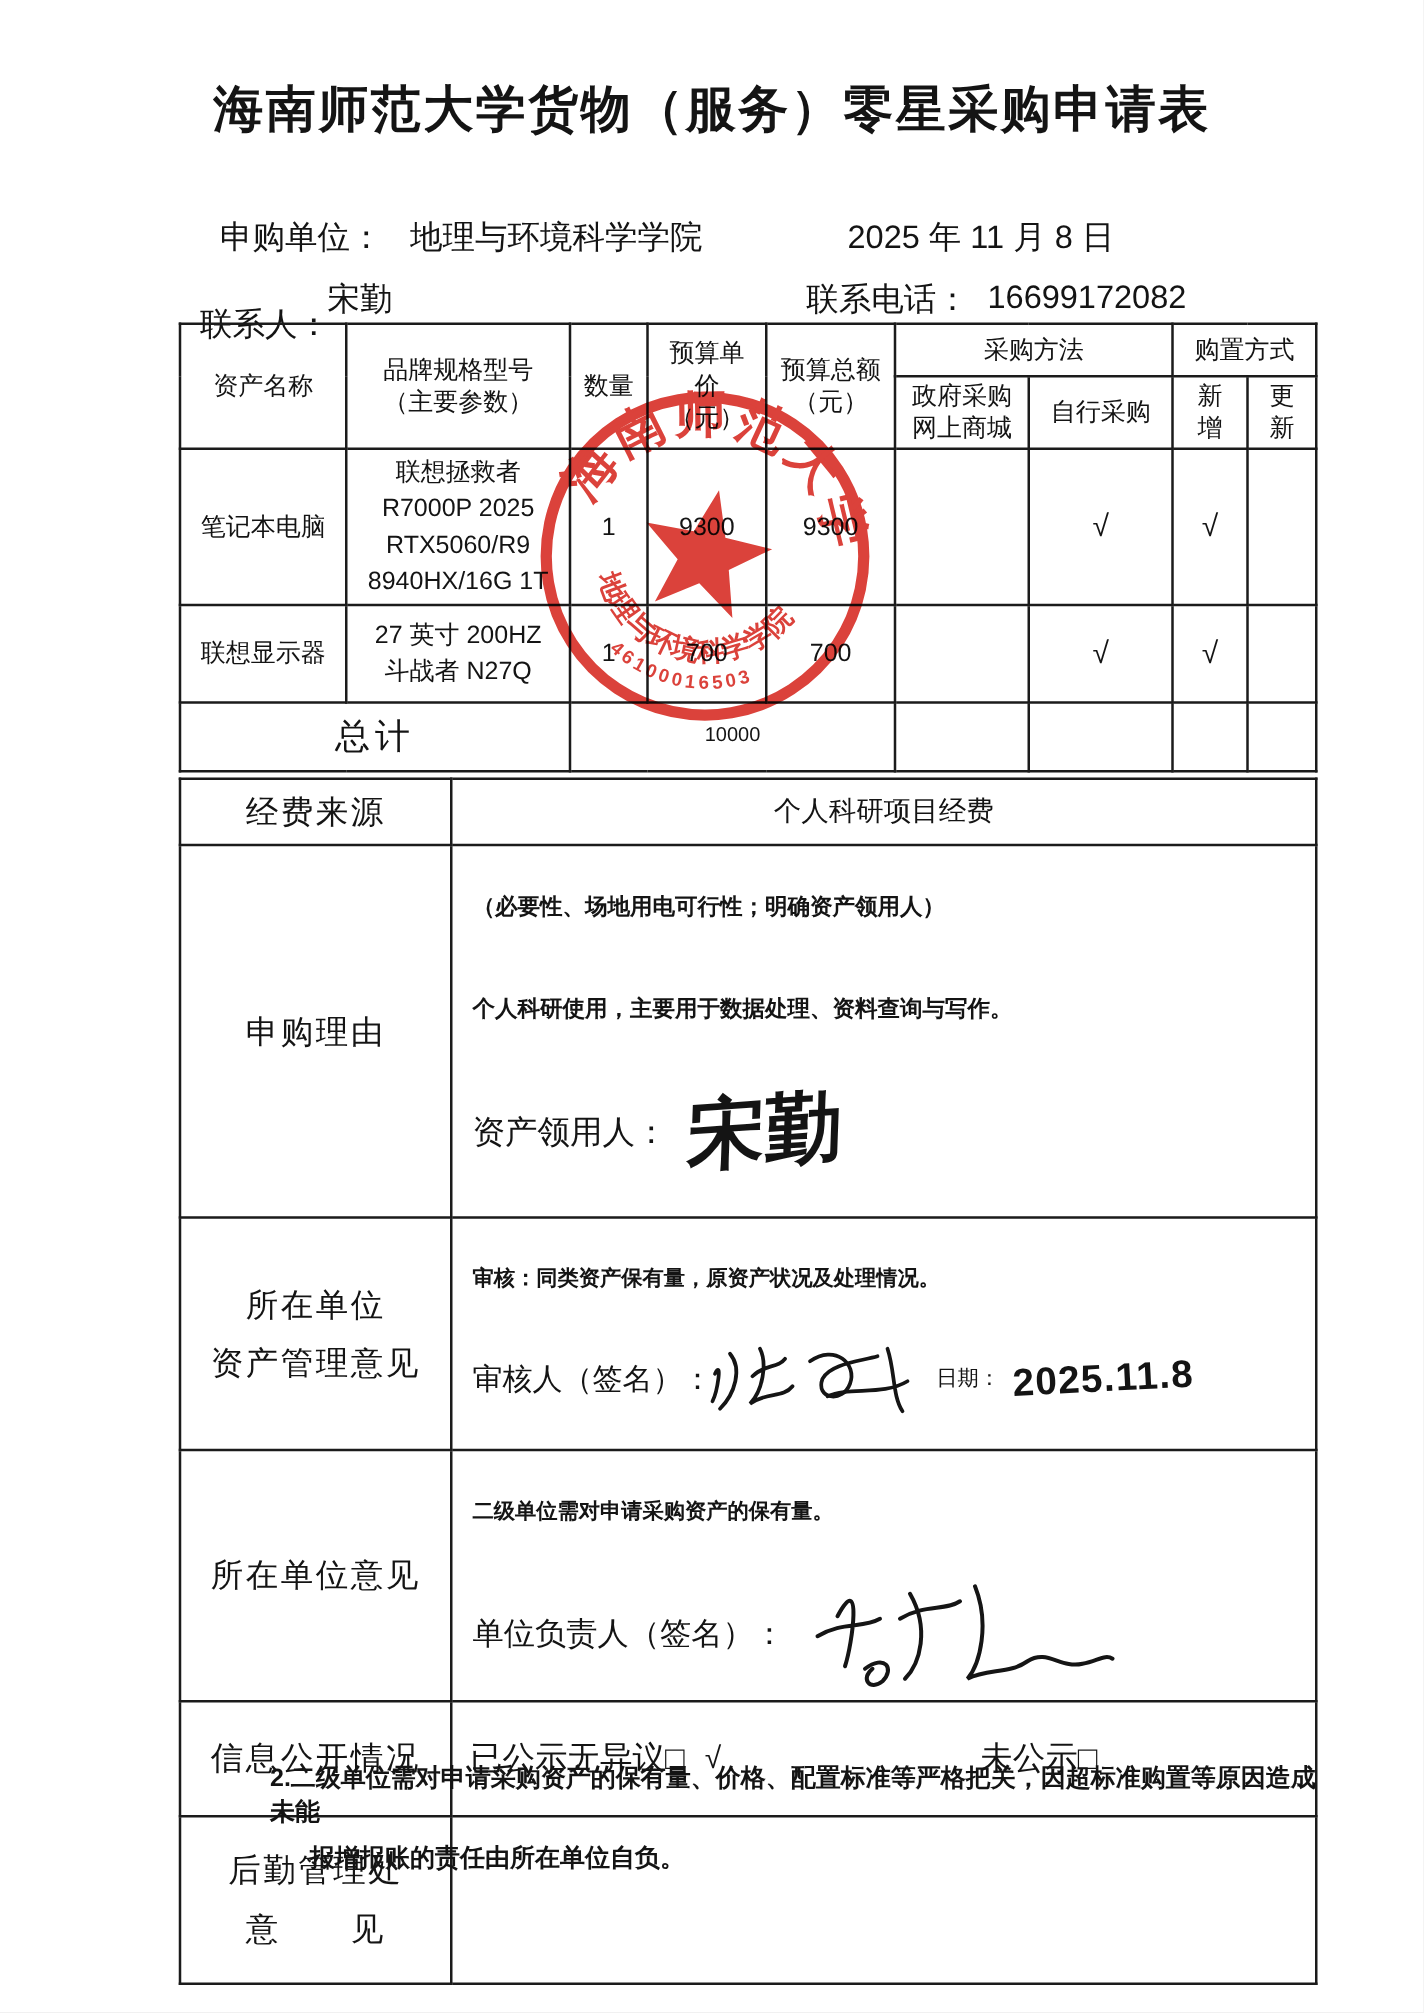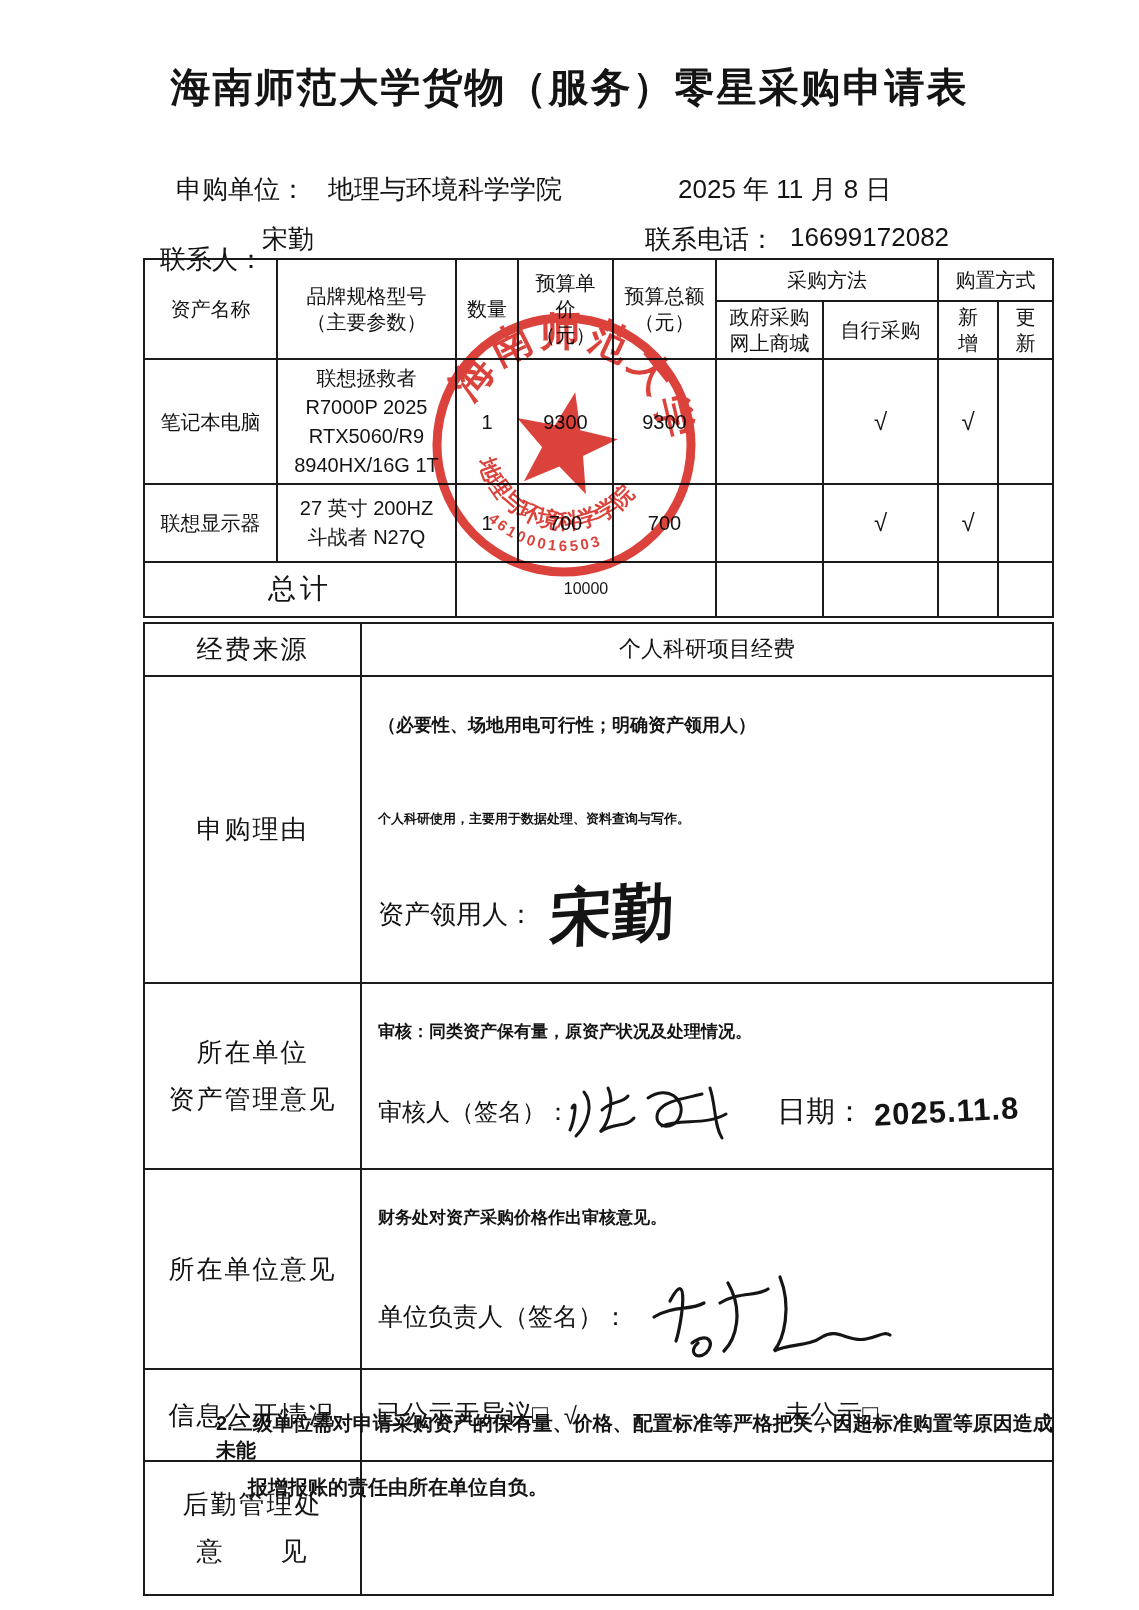--- a/index.html
+++ b/index.html
@@ -37,32 +37,32 @@
   .hdr{font-size:20px;}
   .brand-cell{line-height:1.45;}
   .check{font-size:24px;}
   .total-label{font-size:28px;letter-spacing:4px;}
   .total-value{font-size:16px;}
 
   .lbl{font-size:26px;line-height:1.8;letter-spacing:2px;}
   .content-cell{text-align:left;vertical-align:top;padding:10px 16px;}
   .hint{font-size:17px;font-weight:600;line-height:1.4;display:block;}
   .reason-hint{font-size:18px;}
-  .reason-body{display:block;font-size:13px;font-weight:600;margin-top:47px;}
+  .reason-body{display:block;font-size:18px;font-weight:600;margin-top:32px;}
   .sig-row{display:flex;align-items:center;margin-top:30px;}
   .sig-label{font-size:26px;white-space:nowrap;}
   .hand-name{
     font-size:62px;font-weight:600;margin-left:16px;
     transform:rotate(-4deg) skewX(-6deg);display:inline-block;line-height:1;
   }
   .hand-date{
     font-size:31px;font-weight:600;letter-spacing:1px;
     transform:rotate(-3deg);display:inline-block;margin-left:10px;
   }
-  .date-label{font-size:29px;margin-left:28px;white-space:nowrap;}
+  .date-label{font-size:17px;white-space:nowrap;}
   .sig-svg{flex:0 0 auto;}
   .funding-cell{text-align:center;font-size:22px;vertical-align:middle;}
   .disclosure-cell{vertical-align:middle;}
   .disclosure-line{display:flex;align-items:center;font-size:26px;padding:0 12px;}
   .disc-check{margin-left:16px;font-size:24px;}
   .disc-right{margin-left:auto;margin-right:160px;}
 
   .stamp{
     position:absolute;left:424px;top:305px;width:280px;height:280px;
     mix-blend-mode:multiply;opacity:0.92;pointer-events:none;
@@ -198,21 +198,21 @@
             </g>
           </svg>
           <span class="date-label">日期：</span>
           <span class="hand-date">2025.11.8</span>
         </div>
       </td>
     </tr>
     <tr style="height:150px">
       <td class="lbl">所在单位意见</td>
       <td class="content-cell">
-        <span class="hint">财务处对资产采购价格作出审核意见。</span>
+        <span class="hint">二级单位需对申请采购资产的保有量。</span>
         <div class="sig-row" style="margin-top:44px">
           <span class="sig-label" style="font-size:25px">单位负责人（签名）：</span>
           <svg class="sig-svg" width="265" height="128" viewBox="0 0 265 128" style="margin:-56px 0 -46px 4px;position:relative;z-index:3">
             <g fill="none" stroke="#151515" stroke-width="3.2" stroke-linecap="round">
               <path d="M38 54 C58 16 50 76 44 94 M22 70 C42 58 58 64 72 56"></path>
               <path d="M60 96 C76 84 84 96 74 106 C64 114 56 104 66 96"></path>
               <path d="M96 36 C112 64 104 92 92 104 M88 56 C108 44 124 50 136 42"></path>
               <path d="M148 30 C160 60 152 92 142 104 C158 96 176 100 190 90 C206 80 216 96 234 92 C246 90 252 84 258 88"></path>
             </g>
           </svg>

